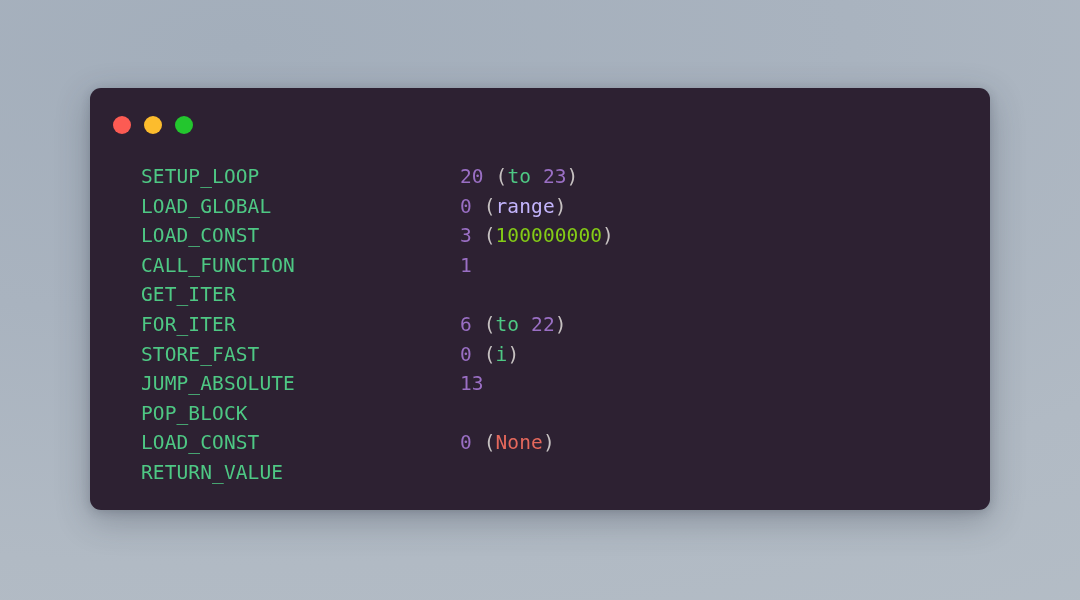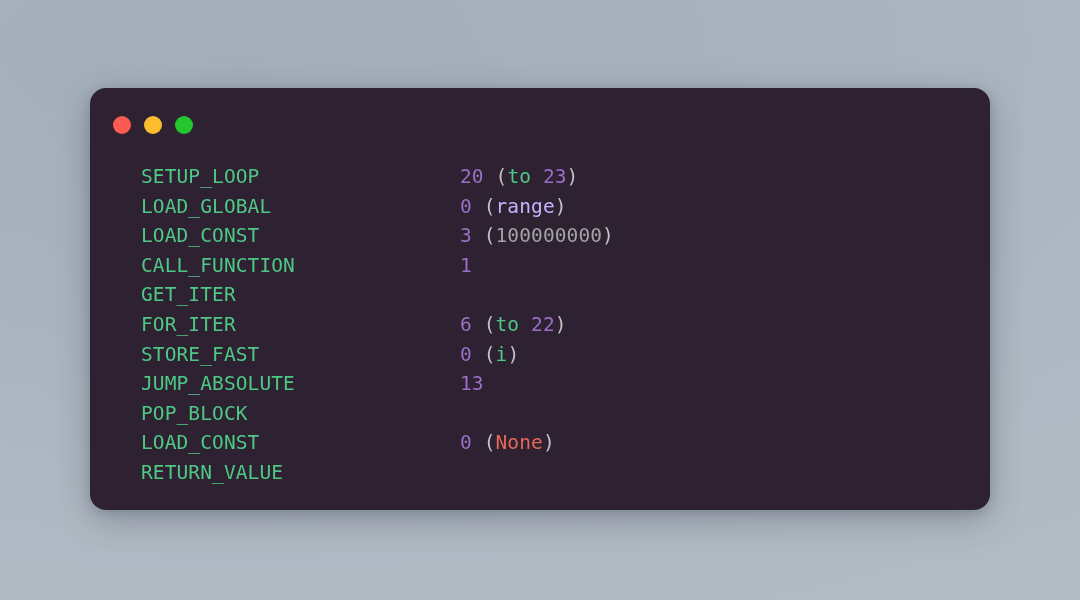--- a/index.html
+++ b/index.html
@@ -24,21 +24,21 @@
   }
 
   
   .window {
     position: absolute;
     left: 90px;
     top: 88px;
     width: 900px;
     height: 422px;
     background: #2d2132;
-    border-radius: 16px;
+    border-radius: 11px;
     box-shadow: 0 10px 34px rgba(40, 45, 60, 0.30),
                 0 2px 10px rgba(40, 45, 60, 0.18);
     overflow: hidden;
   }
 
   
   .titlebar {
     position: absolute;
     left: 0;
     top: 0;
@@ -81,21 +81,21 @@
   .opname {
     display: inline-block;
     width: 319px;
     color: #4ec884;
   }
   .arg     { color: #9a6fc4; }
   .paren   { color: #c6c1c1; }
   .kw      { color: #4ec884; }
   .target  { color: #9a6fc4; }
   .name    { color: #c4b5fd; }
-  .num     { color: #a3a3a3; }
+  .num     { color: #84cc16; }
   .ident   { color: #4ec884; }
   .const   { color: #e4685c; text-align: center; }
 </style>
 </head>
 <body>
 
 <div class="desktop">
 
   <div class="window">
 

